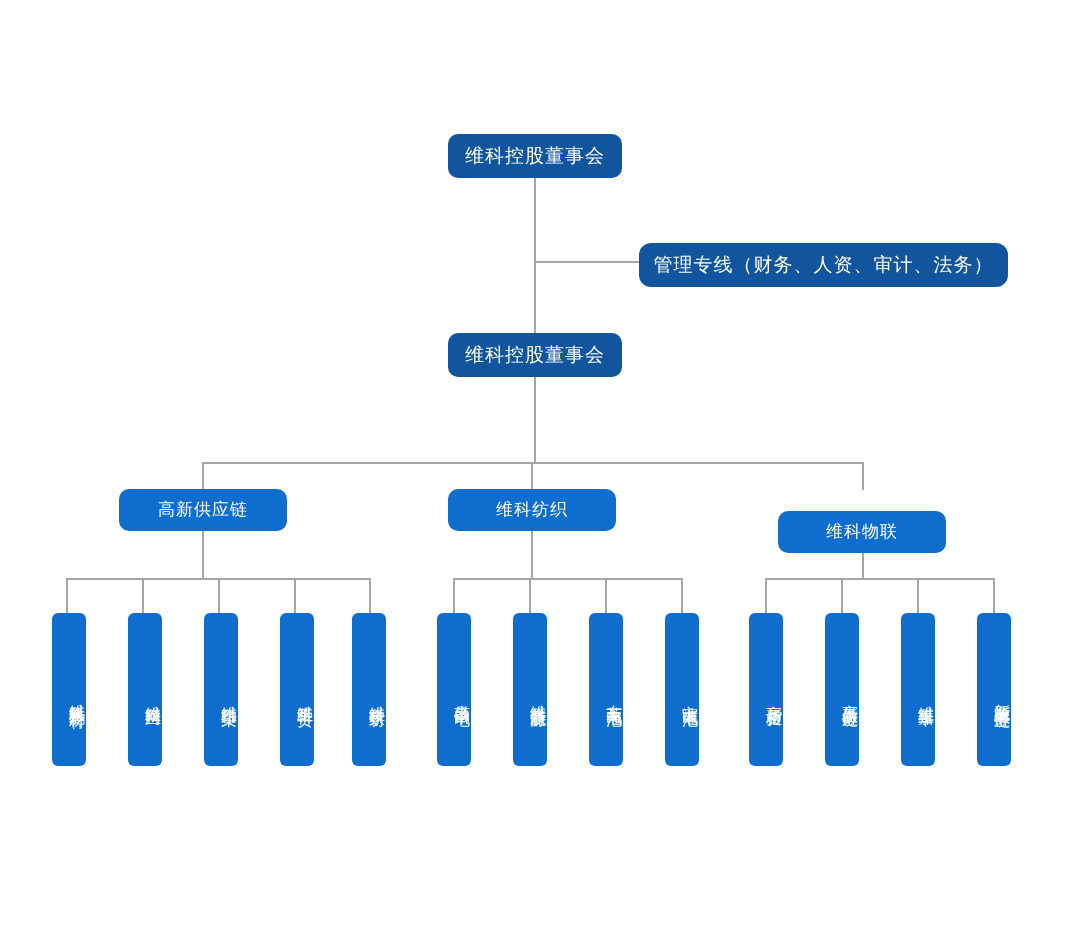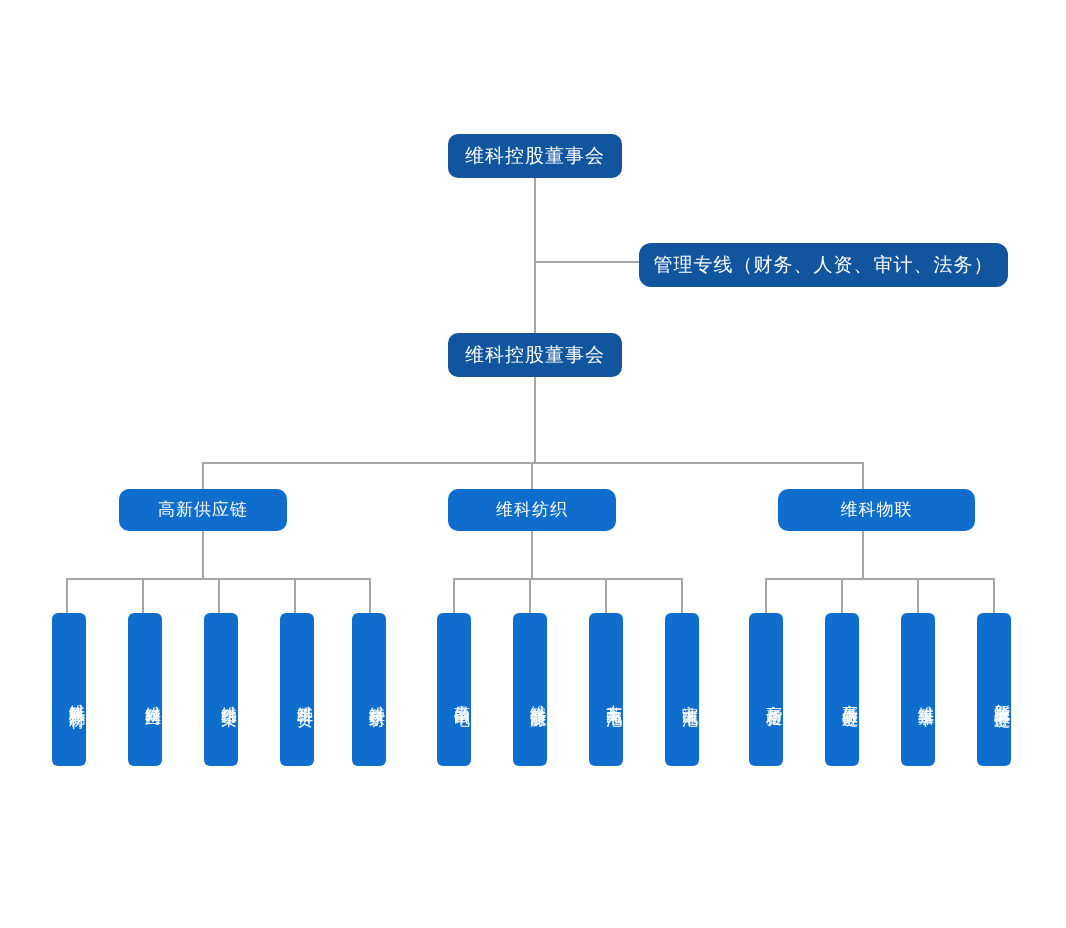--- a/index.html
+++ b/index.html
@@ -106,21 +106,21 @@
   <div class="node dark top-level" style="left:639px; top:243px; width:369px; height:44px; border-radius:12px;">管理专线（财务、人资、审计、法务）</div>
 
   <div class="node dark top-level" style="left:448px; top:134px; width:174px;">维科控股董事会</div>
 
   <div class="node dark top-level" style="left:448px; top:333px; width:174px;">维科控股董事会</div>
 
   <div class="node light division" style="left:119px; top:489px; width:168px;">高新供应链</div>
 
   <div class="node light division" style="left:448px; top:489px; width:168px;">维科纺织</div>
 
-  <div class="node light division" style="left:778px; top:489px; width:197px;">维科物联</div>
+  <div class="node light division" style="left:778px; top:511px; width:168px;">维科物联</div>
 
   <div class="node light leaf" style="left:52px; top:613px; width:34px; height:153px;">维科氢能特材</div>
   <div class="node light leaf" style="left:128px; top:613px; width:34px; height:153px;">维科丝网</div>
   <div class="node light leaf" style="left:204px; top:613px; width:34px; height:153px;">维科印染</div>
   <div class="node light leaf" style="left:280px; top:613px; width:34px; height:153px;">维科工贸</div>
   <div class="node light leaf" style="left:352px; top:613px; width:34px; height:153px;">维科家纺</div>
 
   <div class="node light leaf" style="left:437px; top:613px; width:34px; height:153px;">南昌钠电</div>
   <div class="node light leaf" style="left:513px; top:613px; width:34px; height:153px;">维科新能源</div>
   <div class="node light leaf" style="left:589px; top:613px; width:34px; height:153px;">东莞电池</div>

